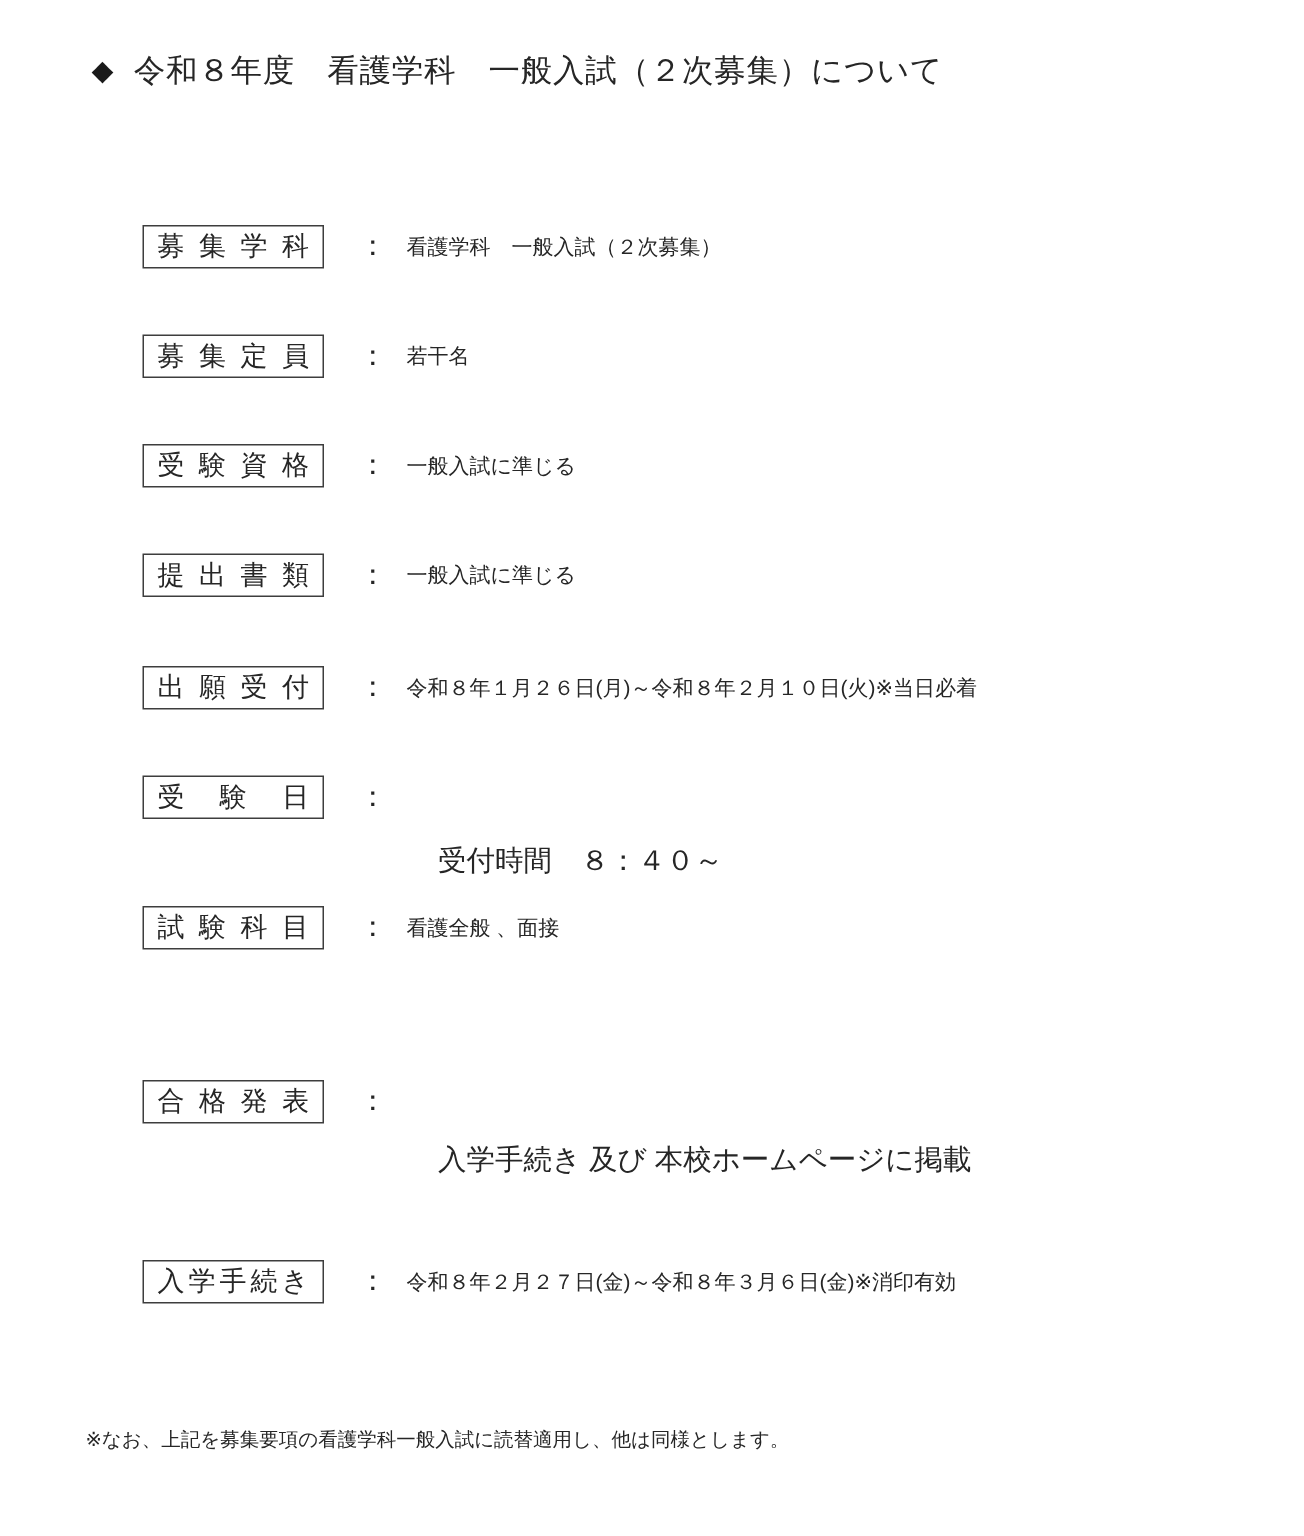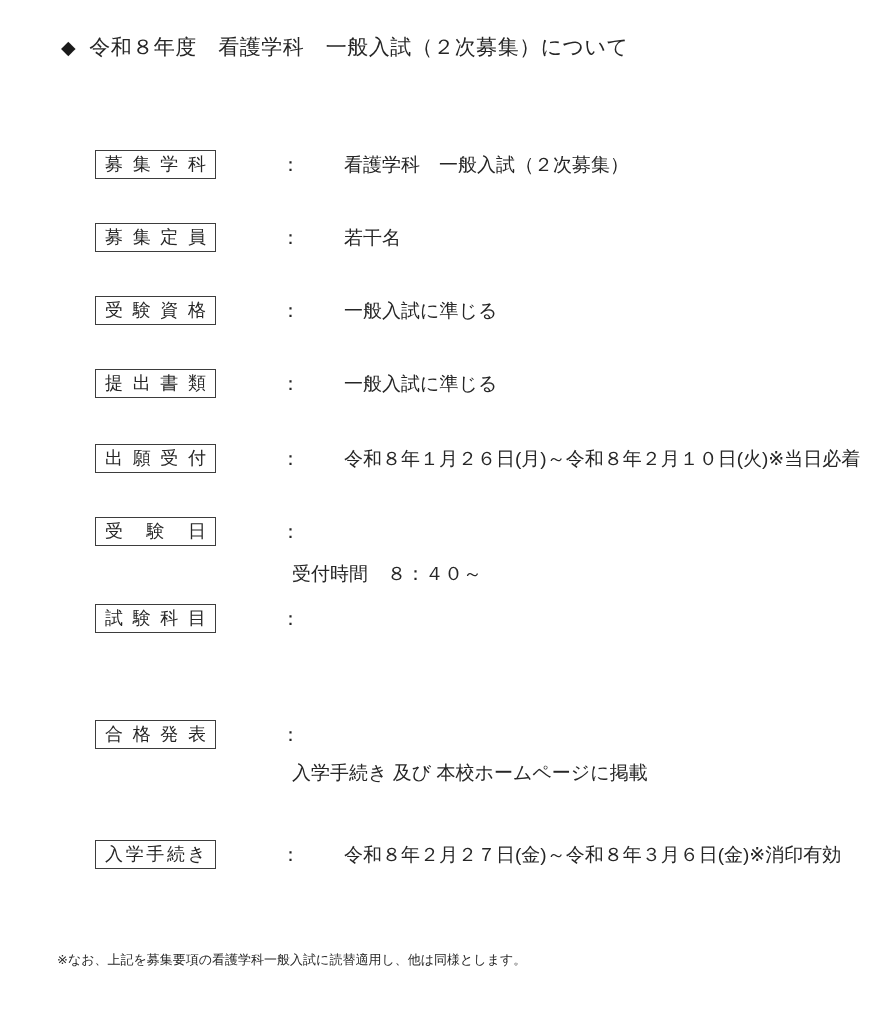--- a/index.html
+++ b/index.html
@@ -26,21 +26,20 @@
     font-size: 19px;
     margin-right: 13px;
     color: #1a1a1a;
   }
   .row {
     position: absolute;
     left: 95px;
     display: flex;
     align-items: flex-start;
     white-space: pre;
-    gap: 42px;
   }
   .label-box {
     box-sizing: border-box;
     display: block;
     width: 121px;
     height: 29px;
     border: 1px solid #3d3d3d;
     padding: 0 9px;
     background: #ffffff;
   }
@@ -51,22 +50,22 @@
     font-size: 18px;
     text-align: justify;
     text-align-last: justify;
   }
   .colon {
     margin-left: 23px;
     font-size: 19px;
     line-height: 29px;
   }
   .value {
-    margin-left: 2px;
-    font-size: 19px;
+    margin-left: 13px;
+    font-size: 14px;
     line-height: 29px;
     white-space: pre;
   }
   .subline {
     position: absolute;
     left: 292px;
     font-size: 19px;
     white-space: pre;
     text-align: right;
   }
@@ -120,20 +119,21 @@
 
   <div class="row" style="top:517px">
     <span class="label-box"><span class="label-inner">受験日</span></span>
     <span class="colon">：</span>
   </div>
   <div class="subline" style="top:561px">受付時間　８：４０～</div>
 
   <div class="row" style="top:604px">
     <span class="label-box"><span class="label-inner">試験科目</span></span>
     <span class="colon">：</span>
+    <span class="value">看護全般 、面接</span>
   </div>
 
   <div class="row" style="top:720px">
     <span class="label-box"><span class="label-inner">合格発表</span></span>
     <span class="colon">：</span>
   </div>
   <div class="subline" style="top:760px">入学手続き 及び 本校ホームページに掲載</div>
 
   <div class="row" style="top:840px">
     <span class="label-box"><span class="label-inner">入学手続き</span></span>

